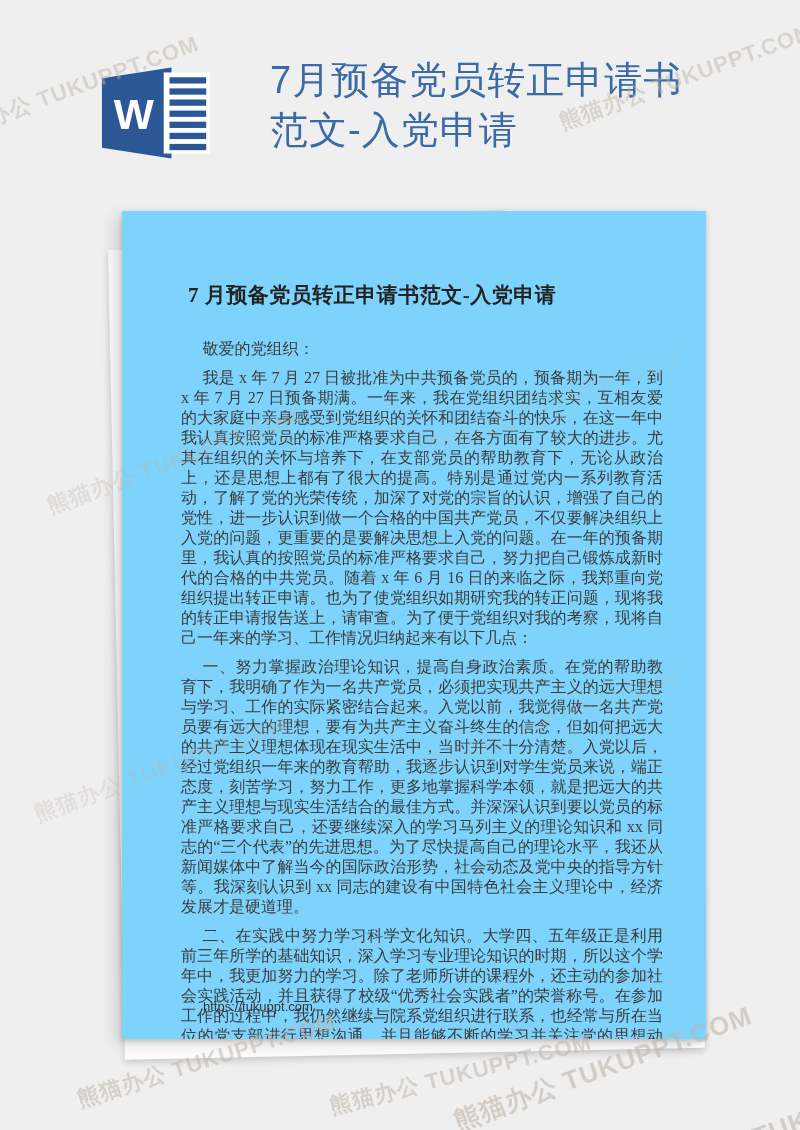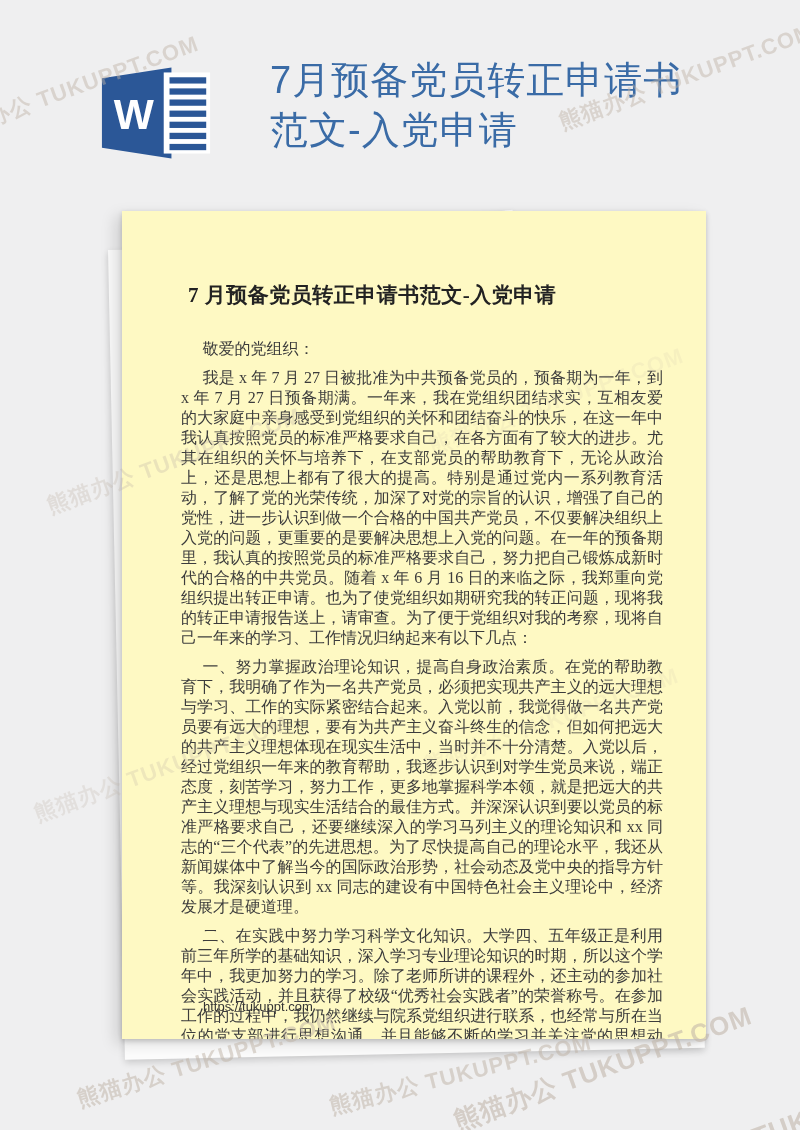--- a/index.html
+++ b/index.html
@@ -28,21 +28,21 @@
     background:linear-gradient(90deg,#f4f4f4 0%, #fafafa 30%, #fdfdfd 100%);
   }
   .sheet-c{
     left:108px;top:250px;width:580px;height:810px;
     transform:rotate(-1.2deg);
     background:#fcfcfc;
     box-shadow:0 3px 7px rgba(0,0,0,.16);
   }
   .page{
     position:absolute;left:122px;top:211px;width:584px;height:828px;
-    background:#fef9c3;
+    background:#7dd3fc;
     box-shadow:-7px 5px 14px rgba(0,0,0,.13), 0 2px 5px rgba(0,0,0,.18);
     overflow:hidden;
   }
   .page-inner{position:absolute;left:44px;right:43px;top:70px;}
 
   .doc-title{
     font-family:"Liberation Serif", serif;
     font-weight:700;font-size:21px;color:#222222;
     margin:0 0 30px 22px;letter-spacing:.5px;
   }

